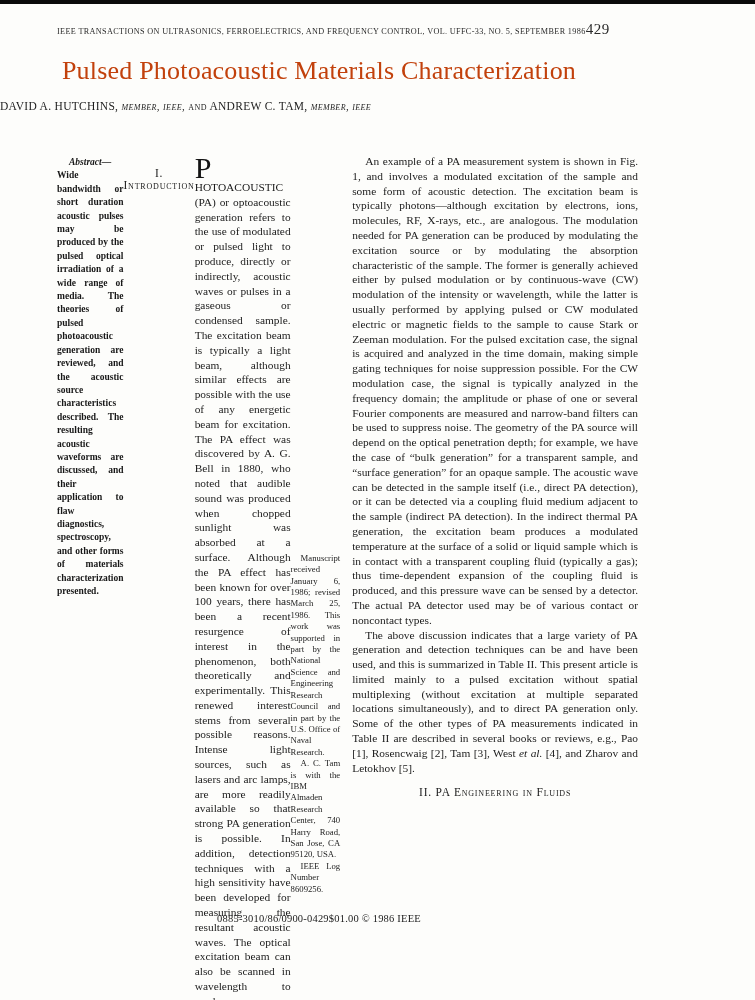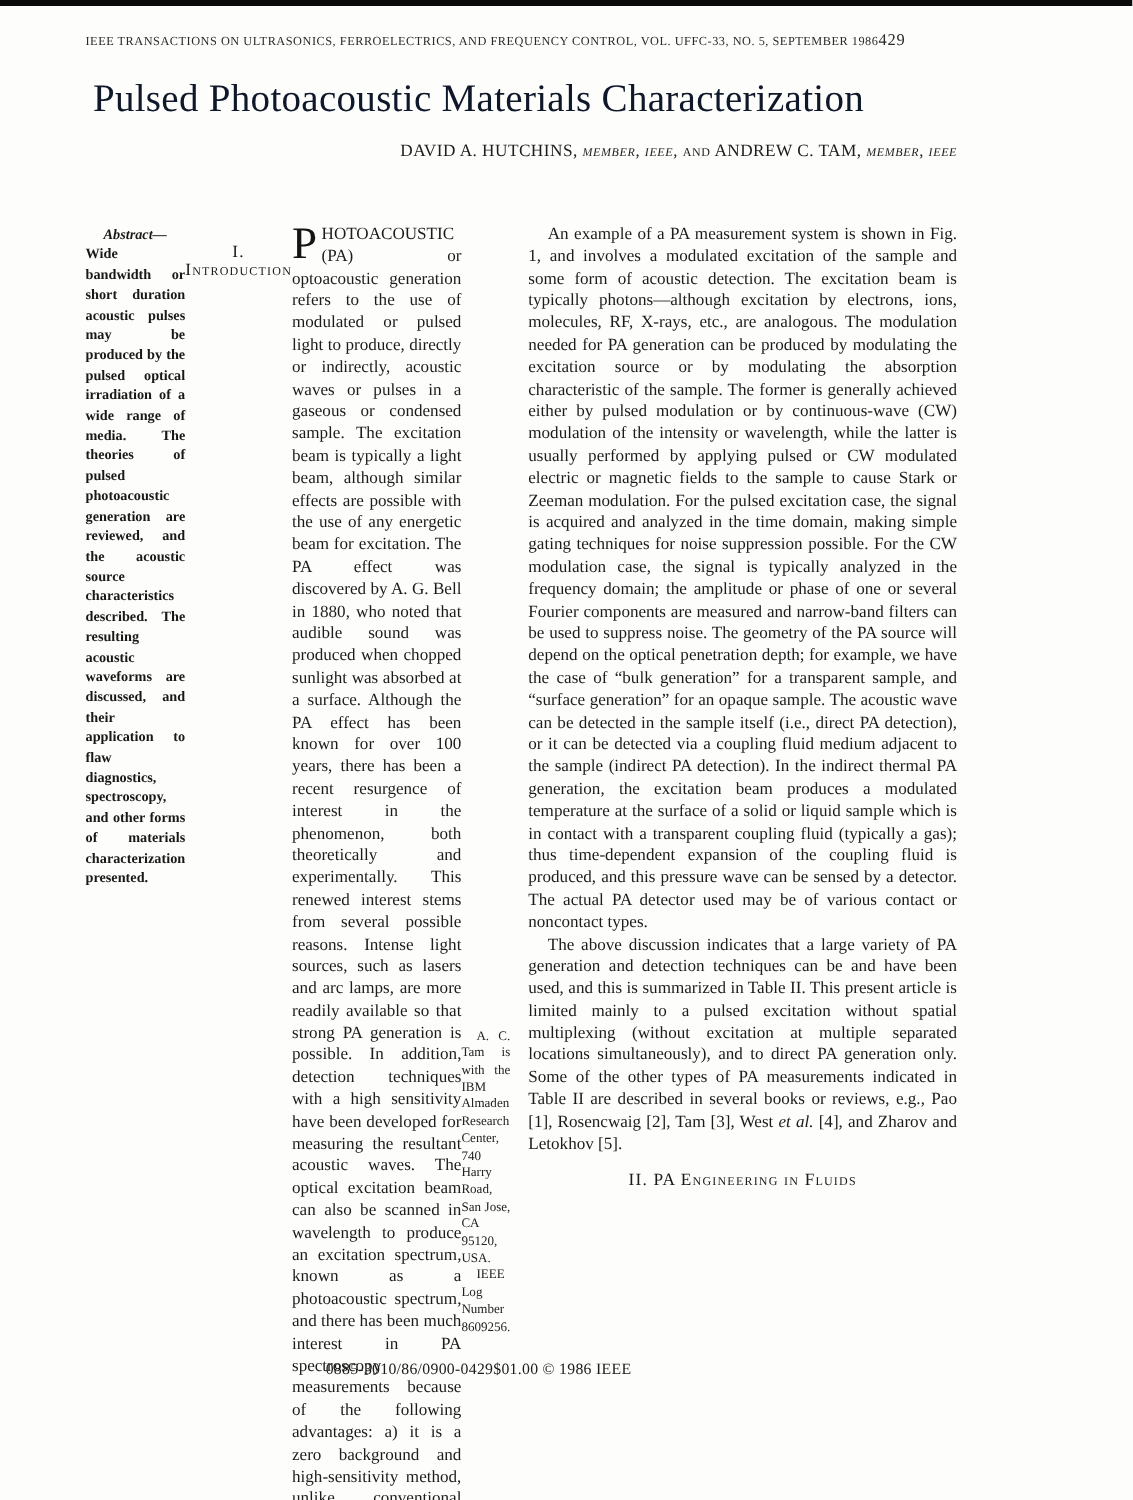--- a/index.html
+++ b/index.html
@@ -13,30 +13,30 @@
   }
   .page { position: relative; width: 638px; height: 1000px; }
   .scan-bar { width: 755px; height: 4px; background: #0a0a0a; }
 
   .running-head {
     display: flex; justify-content: space-between; align-items: baseline;
     margin: 17px 41px 0 57px;
     font-size: 8.2px; letter-spacing: 0.35px; color: #2a2a2a;
     white-space: nowrap;
   }
-  .running-head .pageno { font-size: 11px; letter-spacing: 0.5px; }
+  .running-head .pageno { font-size: 15px; letter-spacing: 0.5px; }
 
   h1.title {
     margin: 18px 40px 0 40px;
     font-size: 26px; font-weight: 400; text-align: center;
-    letter-spacing: 0.2px; color: #0f172a; line-height: 30px;
+    letter-spacing: 0.2px; color: #c2410c; line-height: 30px;
   }
 
   .byline {
-    margin-top: 14px; text-align: right; font-size: 11.5px; color: #1d1d1d;
+    margin-top: 14px; text-align: left; font-size: 11.5px; color: #1d1d1d;
     letter-spacing: 0.3px;
   }
   .byline .sc { font-variant: small-caps; font-style: italic; font-size: 11px; letter-spacing: 0.4px; }
   .byline .conj { font-variant: small-caps; font-size: 11px; letter-spacing: 0.4px; }
 
   .columns {
     display: flex; margin: 42px 0 0 57px; gap: 12px;
     height: 757px;
   }
   .col-left { width: 322px; display: flex; flex-direction: row; }
@@ -101,20 +101,21 @@
   <div class="columns">
 
     <div class="col-left">
       <p class="abstract"><span class="abs-label">Abstract—</span><span>Wide bandwidth or short duration acoustic pulses may be produced by the pulsed optical irradiation of a wide range of media. The theories of pulsed photoacoustic generation are reviewed, and the acoustic source characteristics described. The resulting acoustic waveforms are discussed, and their application to flaw diagnostics, spectroscopy, and other forms of materials characterization presented.</span></p>
 
       <div class="sec-heading">I. Introduction</div>
 
       <p class="body"><span class="dropcap">P</span><span>HOTOACOUSTIC (PA) or optoacoustic generation refers to the use of modulated or pulsed light to produce, directly or indirectly, acoustic waves or pulses in a gaseous or condensed sample. The excitation beam is typically a light beam, although similar effects are possible with the use of any energetic beam for excitation. The PA effect was discovered by A. G. Bell in 1880, who noted that audible sound was produced when chopped sunlight was absorbed at a surface. Although the PA effect has been known for over 100 years, there has been a recent resurgence of interest in the phenomenon, both theoretically and experimentally. This renewed interest stems from several possible reasons. Intense light sources, such as lasers and arc lamps, are more readily available so that strong PA generation is possible. In addition, detection techniques with a high sensitivity have been developed for measuring the resultant acoustic waves. The optical excitation beam can also be scanned in wavelength to produce an excitation spectrum, known as a photoacoustic spectrum, and there has been much interest in PA spectroscopy measurements because of the following advantages: a) it is a zero background and high-sensitivity method, unlike conventional extinction measurements; b) it can be used for strongly light-scattering materials; and c) the PA signal can be used to investigate excited-state decay pathways. PA spectroscopy has been shown to be capable of detecting weak absorption features (e.g., due to trace contaminants) in gases as well as in condensed matter. PA methods are also finding many unique applications, such as in spectroscopic studies of opaque or powdered materials, studies of energy conversion processes, nondestructive evaluation, and the imaging of subsurface defects in opaque solids. Typical areas of applications of the PA technique are given in Table I.</span></p>
 
       <div class="footnotes">
+        <p>Manuscript received January 6, 1986; revised March 25, 1986. This work was supported in part by the National Science and Engineering Research Council and in part by the U.S. Office of Naval Research.</p>
         <p>A. C. Tam is with the IBM Almaden Research Center, 740 Harry Road, San Jose, CA 95120, USA.</p>
         <p>IEEE Log Number 8609256.</p>
       </div>
     </div>
 
     <div class="col-right">
       <p class="body indent">An example of a PA measurement system is shown in Fig. 1, and involves a modulated excitation of the sample and some form of acoustic detection. The excitation beam is typically photons—although excitation by electrons, ions, molecules, RF, X-rays, etc., are analogous. The modulation needed for PA generation can be produced by modulating the excitation source or by modulating the absorption characteristic of the sample. The former is generally achieved either by pulsed modulation or by continuous-wave (CW) modulation of the intensity or wavelength, while the latter is usually performed by applying pulsed or CW modulated electric or magnetic fields to the sample to cause Stark or Zeeman modulation. For the pulsed excitation case, the signal is acquired and analyzed in the time domain, making simple gating techniques for noise suppression possible. For the CW modulation case, the signal is typically analyzed in the frequency domain; the amplitude or phase of one or several Fourier components are measured and narrow-band filters can be used to suppress noise. The geometry of the PA source will depend on the optical penetration depth; for example, we have the case of “bulk generation” for a transparent sample, and “surface generation” for an opaque sample. The acoustic wave can be detected in the sample itself (i.e., direct PA detection), or it can be detected via a coupling fluid medium adjacent to the sample (indirect PA detection). In the indirect thermal PA generation, the excitation beam produces a modulated temperature at the surface of a solid or liquid sample which is in contact with a transparent coupling fluid (typically a gas); thus time-dependent expansion of the coupling fluid is produced, and this pressure wave can be sensed by a detector. The actual PA detector used may be of various contact or noncontact types.</p>
 
       <p class="body indent"><span>The above discussion indicates that a large variety of PA generation and detection techniques can be and have been used, and this is summarized in Table II. This present article is limited mainly to a pulsed excitation without spatial multiplexing (without excitation at multiple separated locations simultaneously), and to direct PA generation only. Some of the other types of PA measurements indicated in Table II are described in several books or reviews, e.g., Pao [1], Rosencwaig [2], Tam [3], West </span><span class="it">et al.</span><span> [4], and Zharov and Letokhov [5].</span></p>
 

